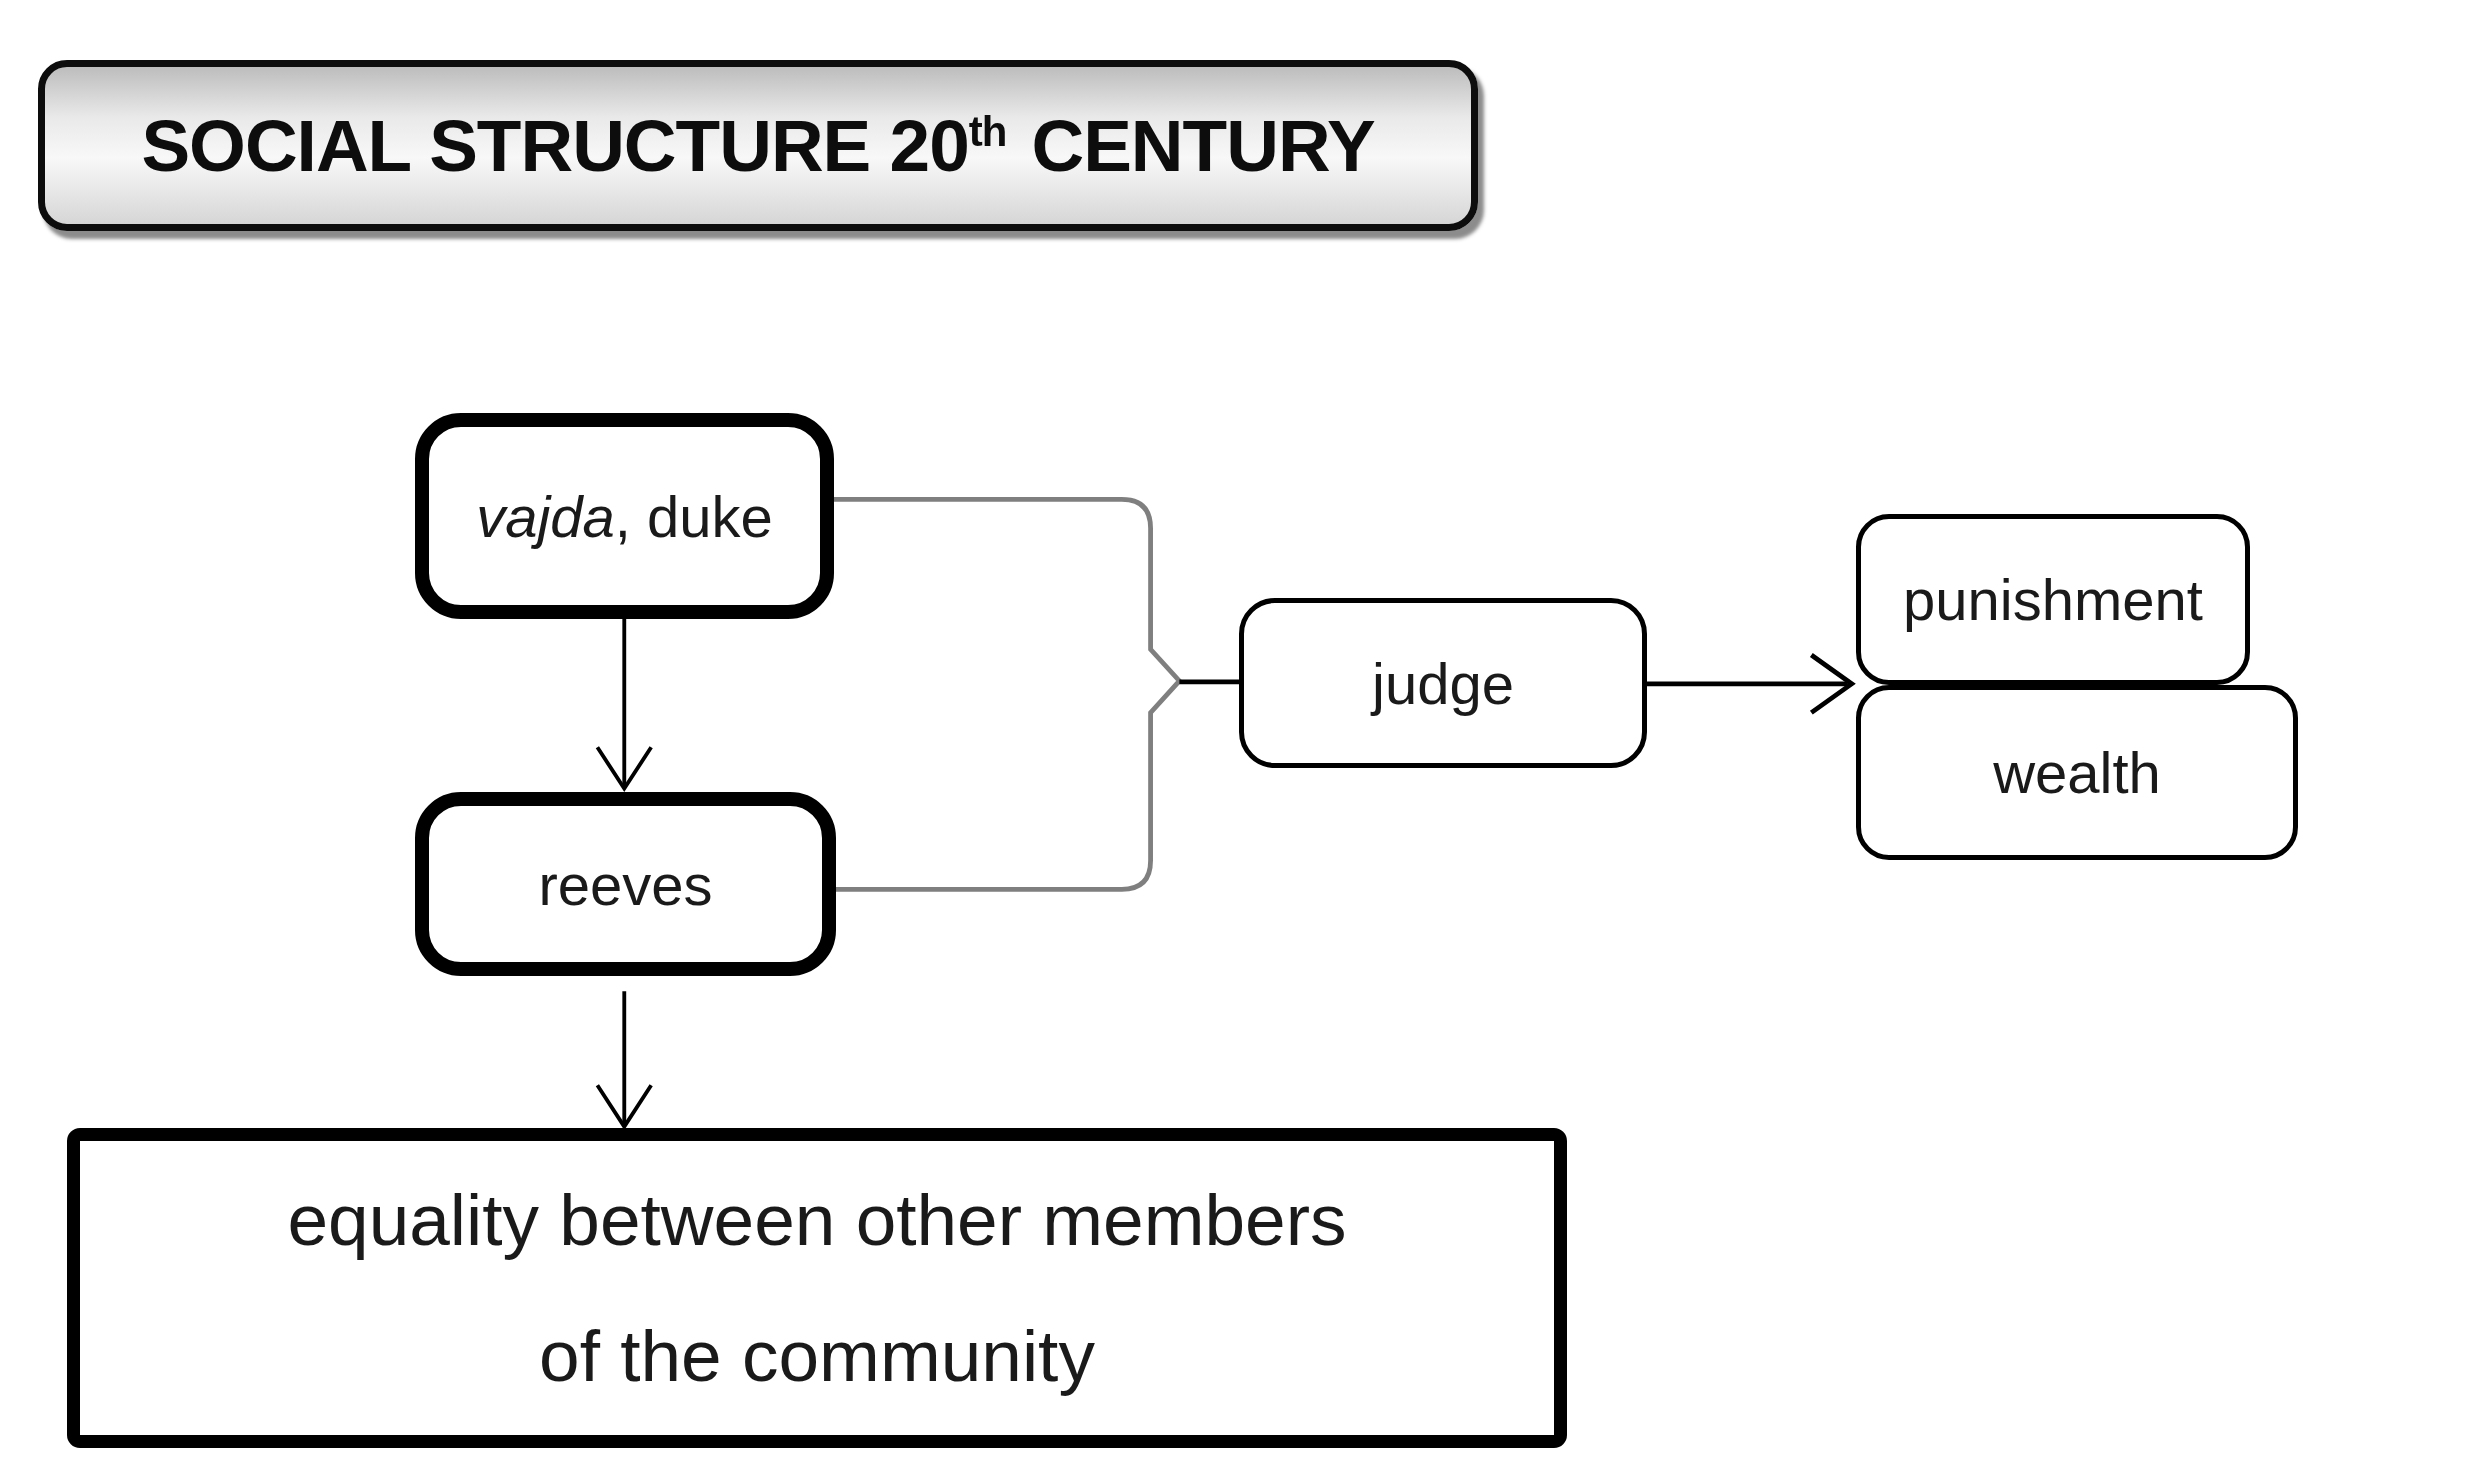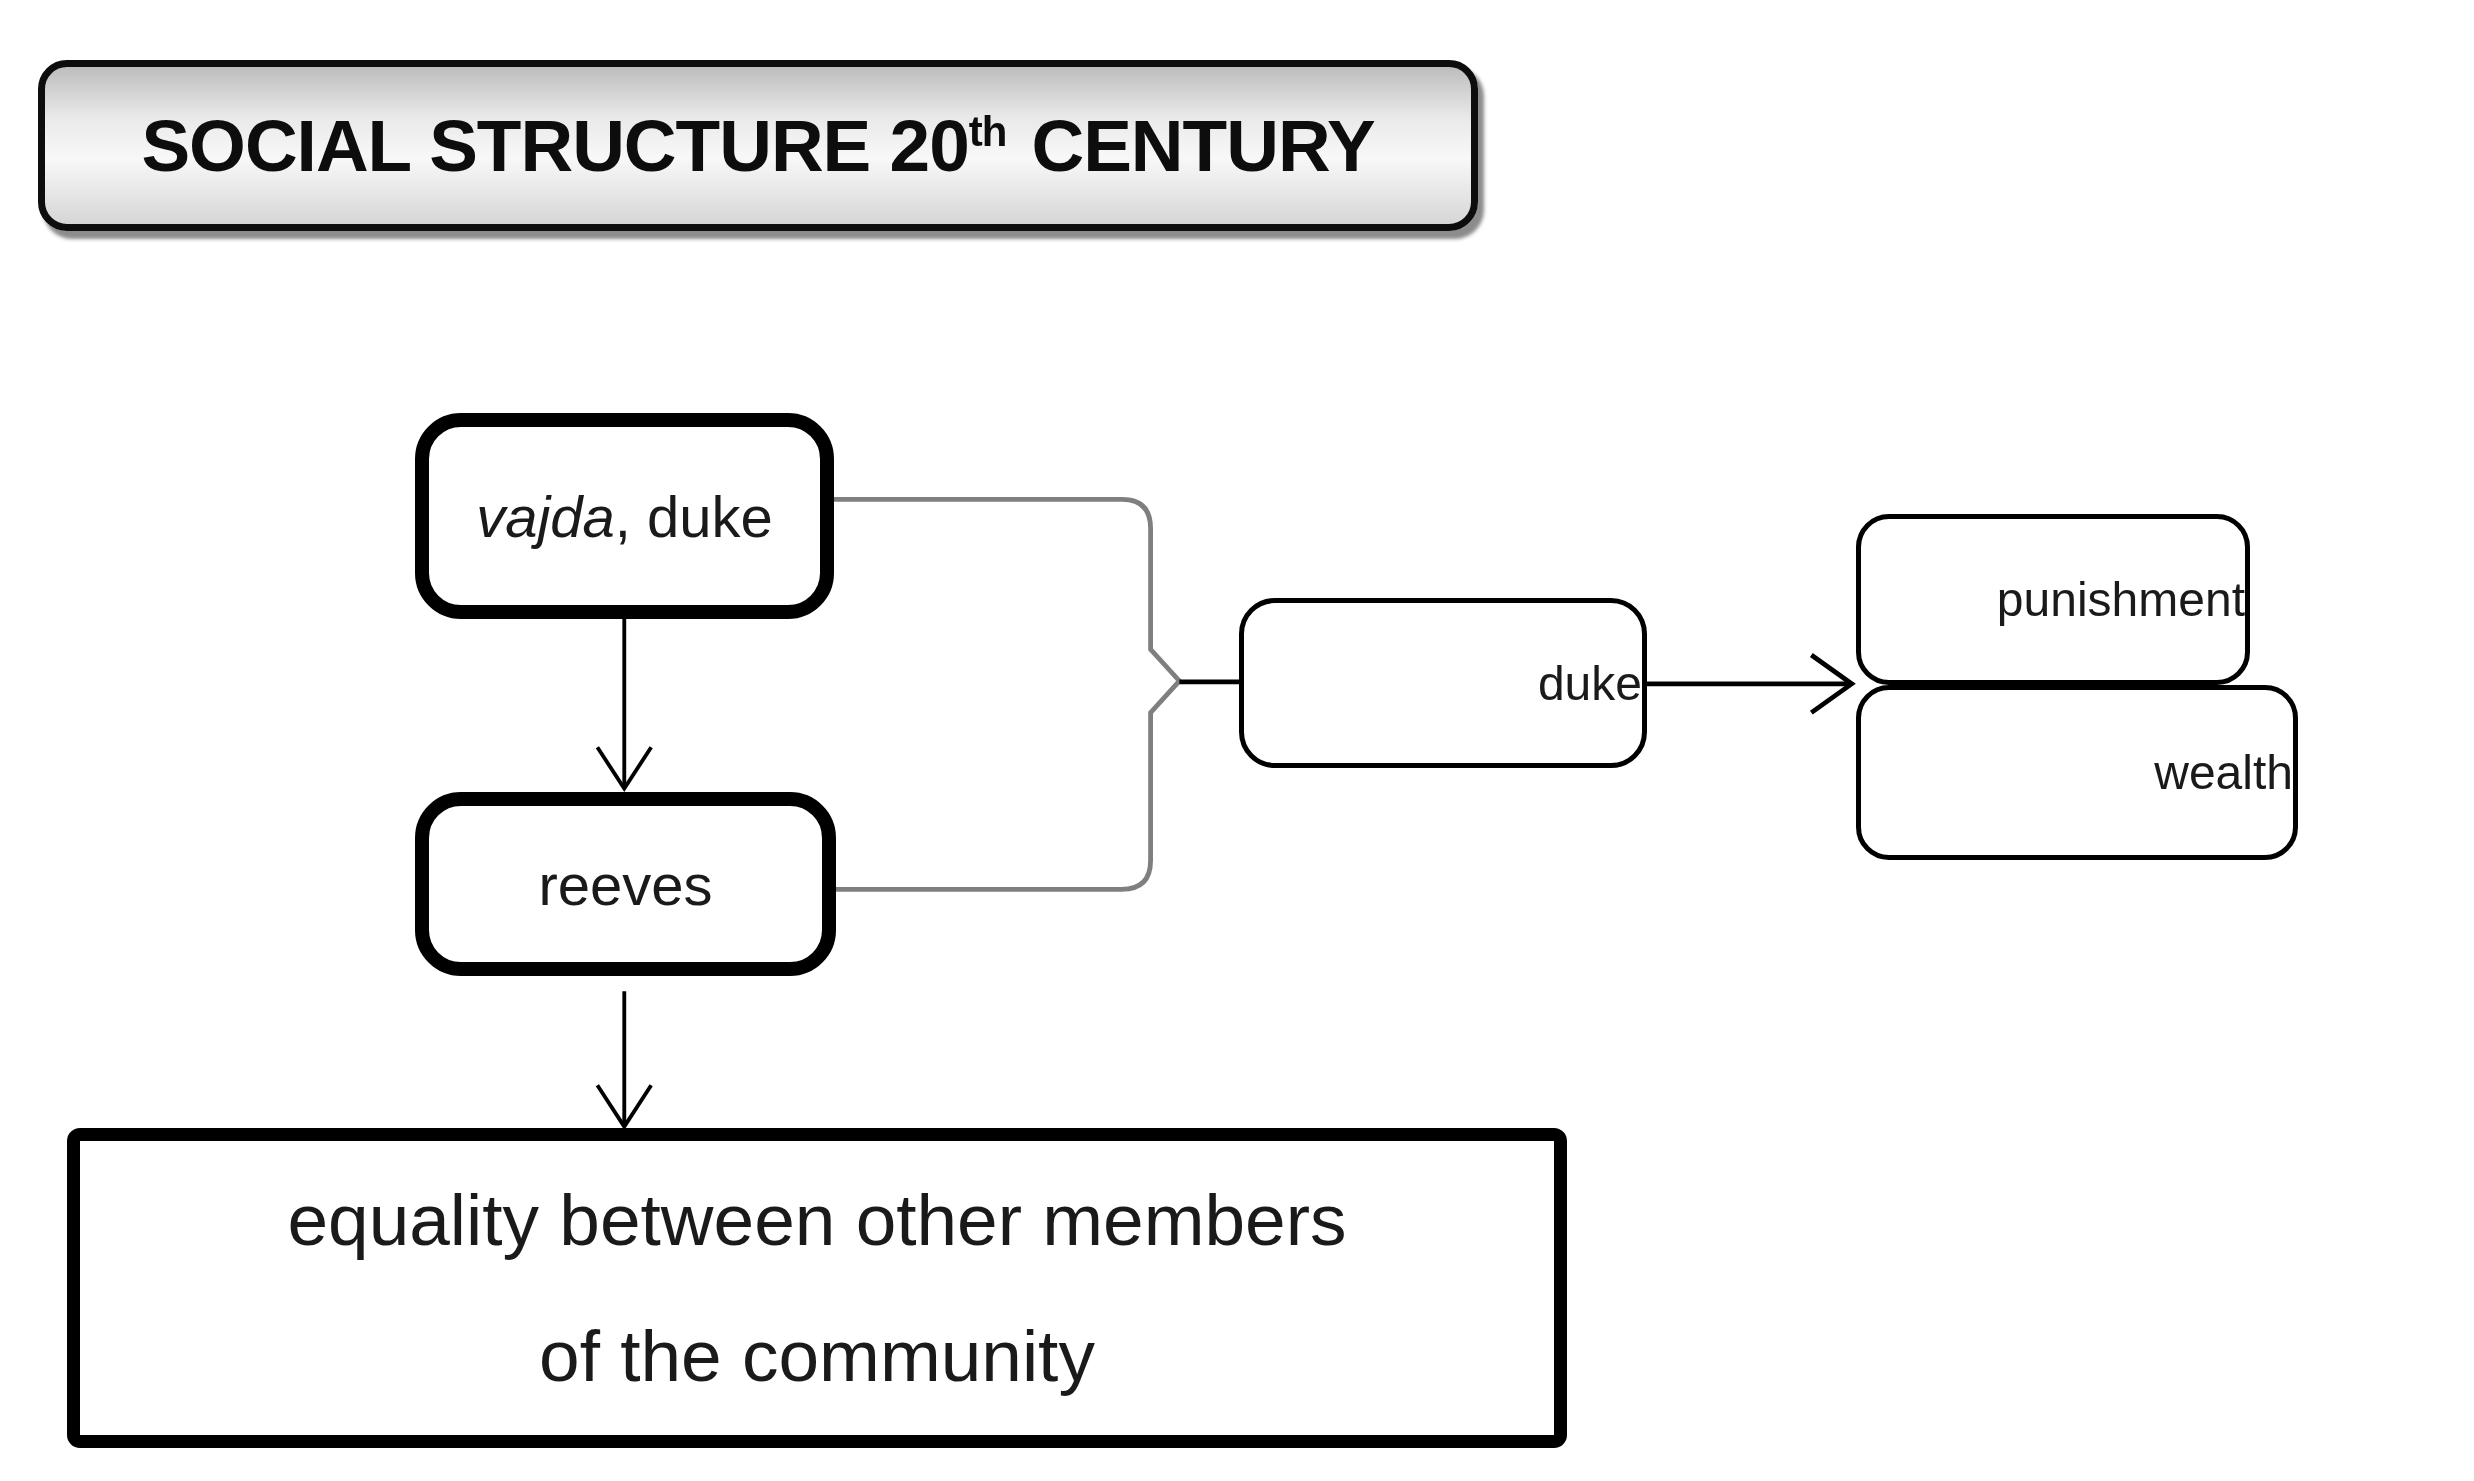--- a/index.html
+++ b/index.html
@@ -41,22 +41,21 @@
   .title-box sup{font-size:42px;line-height:0;}
   .title-suffix{margin-left:25px;text-align:center;}
   .node-thick{
     border:14.4px solid var(--border,#000);
     border-radius:46px;
     font-size:58px;
   }
   .node-thin{
     border:5.8px solid var(--border,#000);
     border-radius:33px;
-    font-size:48px;
-    justify-content:flex-end;
+    font-size:58px;
   }
   #node-vajda{left:415px;top:397px;width:419px;height:206px;margin-top:16px;}
   #node-reeves{left:415px;top:792px;width:421px;height:184px;}
   #node-equality{
     left:67px;top:1128px;width:1500px;height:320px;
     border-width:13.4px;border-radius:13px;
     font-size:73px;line-height:136px;
   }
   #node-judge{left:1239px;top:598px;width:408px;height:170px;border-radius:36px;}
   #node-punishment{left:1856px;top:514px;width:394px;height:171px;}
@@ -108,21 +107,21 @@
   </div>
 
   <div class="box node-thick" id="node-equality">
     <span>
       <span class="eq-line">equality between other members</span>
       <span class="eq-line">of the community</span>
     </span>
   </div>
 
   <div class="box node-thin" id="node-judge">
-    <span>duke</span>
+    <span>judge</span>
   </div>
 
   <div class="box node-thin" id="node-punishment">
     <span>punishment</span>
   </div>
 
   <div class="box node-thin" id="node-wealth">
     <span>wealth</span>
   </div>
 

